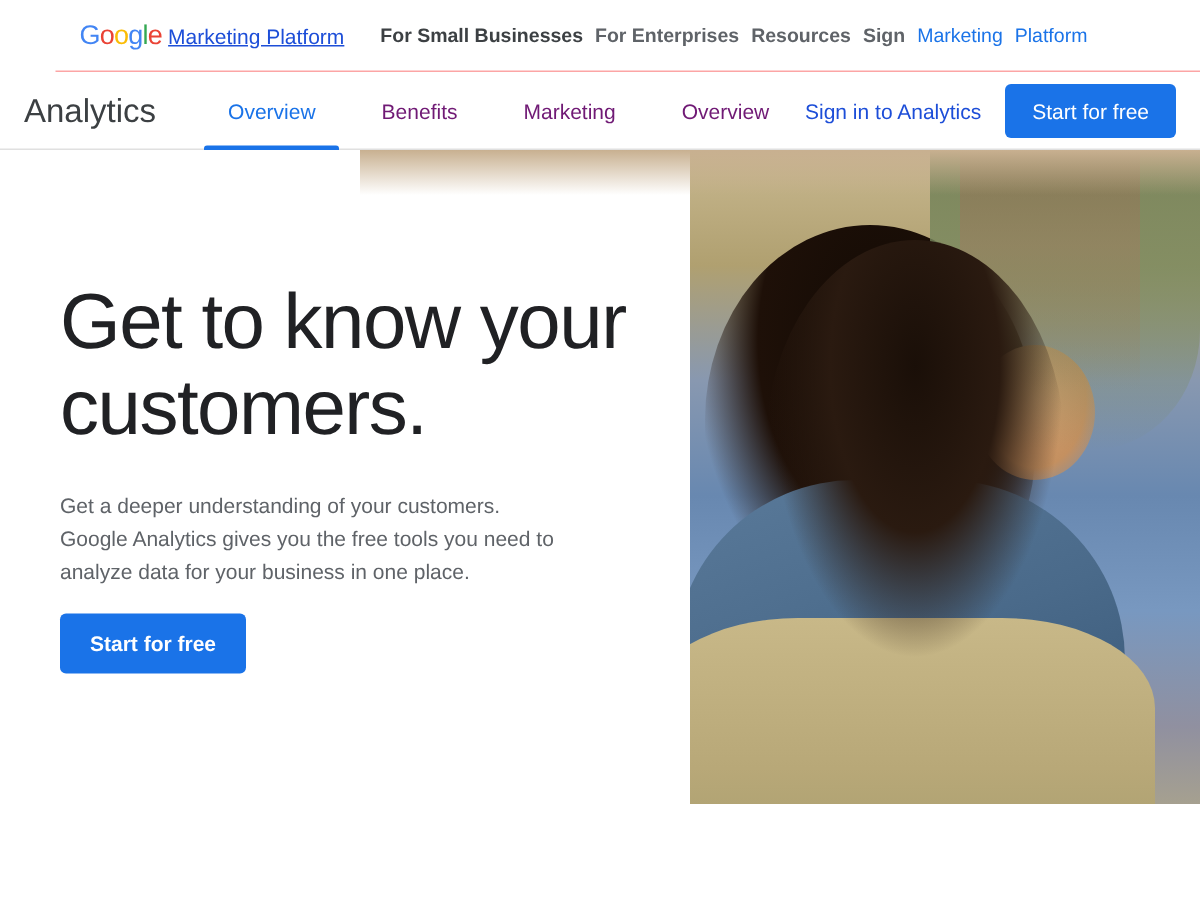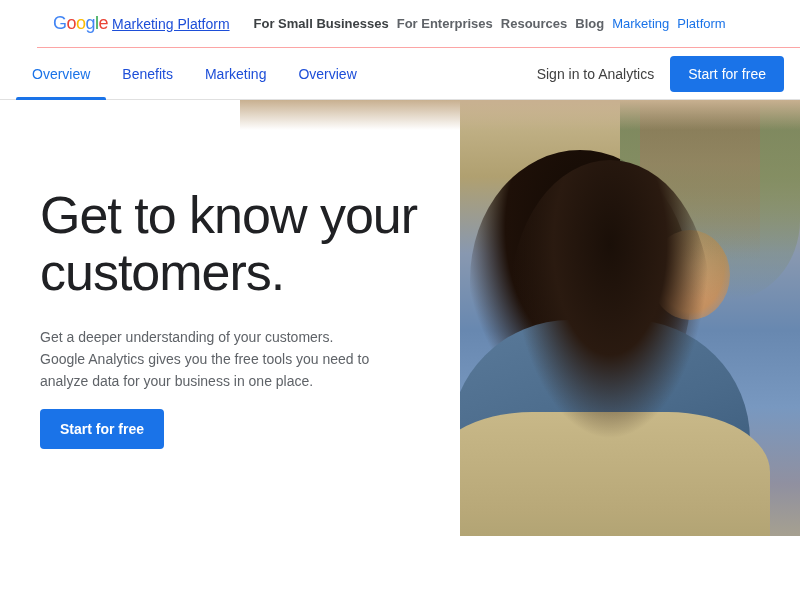--- a/index.html
+++ b/index.html
@@ -70,26 +70,26 @@
     }
     .analytics-brand {
       font-size: 22px;
       font-weight: 400;
       color: #3c4043;
       margin-right: 32px;
     }
     .sub-nav-links {
       display: flex;
       align-items: center;
-      gap: 0;
+      gap: 12px;
       flex: 1;
     }
     .sub-nav-link {
       font-size: 14px;
-      color: #1d4ed8;
+      color: #701a75;
       text-decoration: none;
       padding: 0 16px;
       height: 52px;
       display: flex;
       align-items: center;
       cursor: pointer;
       position: relative;
       font-weight: 500;
     }
     .sub-nav-link.active {
@@ -106,21 +106,21 @@
       border-radius: 2px 2px 0 0;
     }
     .sub-nav-right {
       display: flex;
       align-items: center;
       gap: 16px;
       margin-left: auto;
     }
     .sign-in-link {
       font-size: 14px;
-      color: #404040;
+      color: #1d4ed8;
       font-weight: 500;
       cursor: pointer;
       text-decoration: none;
     }
     .start-free-btn {
       background: #1a73e8;
       color: #fff;
       border: none;
       border-radius: 4px;
       padding: 10px 18px;
@@ -250,27 +250,28 @@
   <div class="logo-area">
     <span class="google-logo">
       <span class="g-blue">G</span><span class="g-red">o</span><span class="g-yellow">o</span><span class="g-blue">g</span><span class="g-green">l</span><span class="g-red">e</span>
     </span>
     <span class="platform-text">Marketing Platform</span>
   </div>
   <div class="top-nav-links">
     <a class="top-nav-link bold">For Small Businesses</a>
     <a class="top-nav-link">For Enterprises</a>
     <a class="top-nav-link">Resources</a>
-    <a class="top-nav-link">Blog</a>
+    <a class="top-nav-link">Sign</a>
     <a class="top-nav-link blue">Marketing</a>
     <a class="top-nav-link blue">Platform</a>
   </div>
 </nav>
 
 <nav class="sub-nav">
+  <span class="analytics-brand">Analytics</span>
   <div class="sub-nav-links">
     <a class="sub-nav-link active">Overview</a>
     <a class="sub-nav-link">Benefits</a>
     <a class="sub-nav-link">Marketing</a>
     <a class="sub-nav-link">Overview</a>
   </div>
   <div class="sub-nav-right">
     <a class="sign-in-link">Sign in to Analytics</a>
     <button class="start-free-btn">Start for free</button>
   </div>

